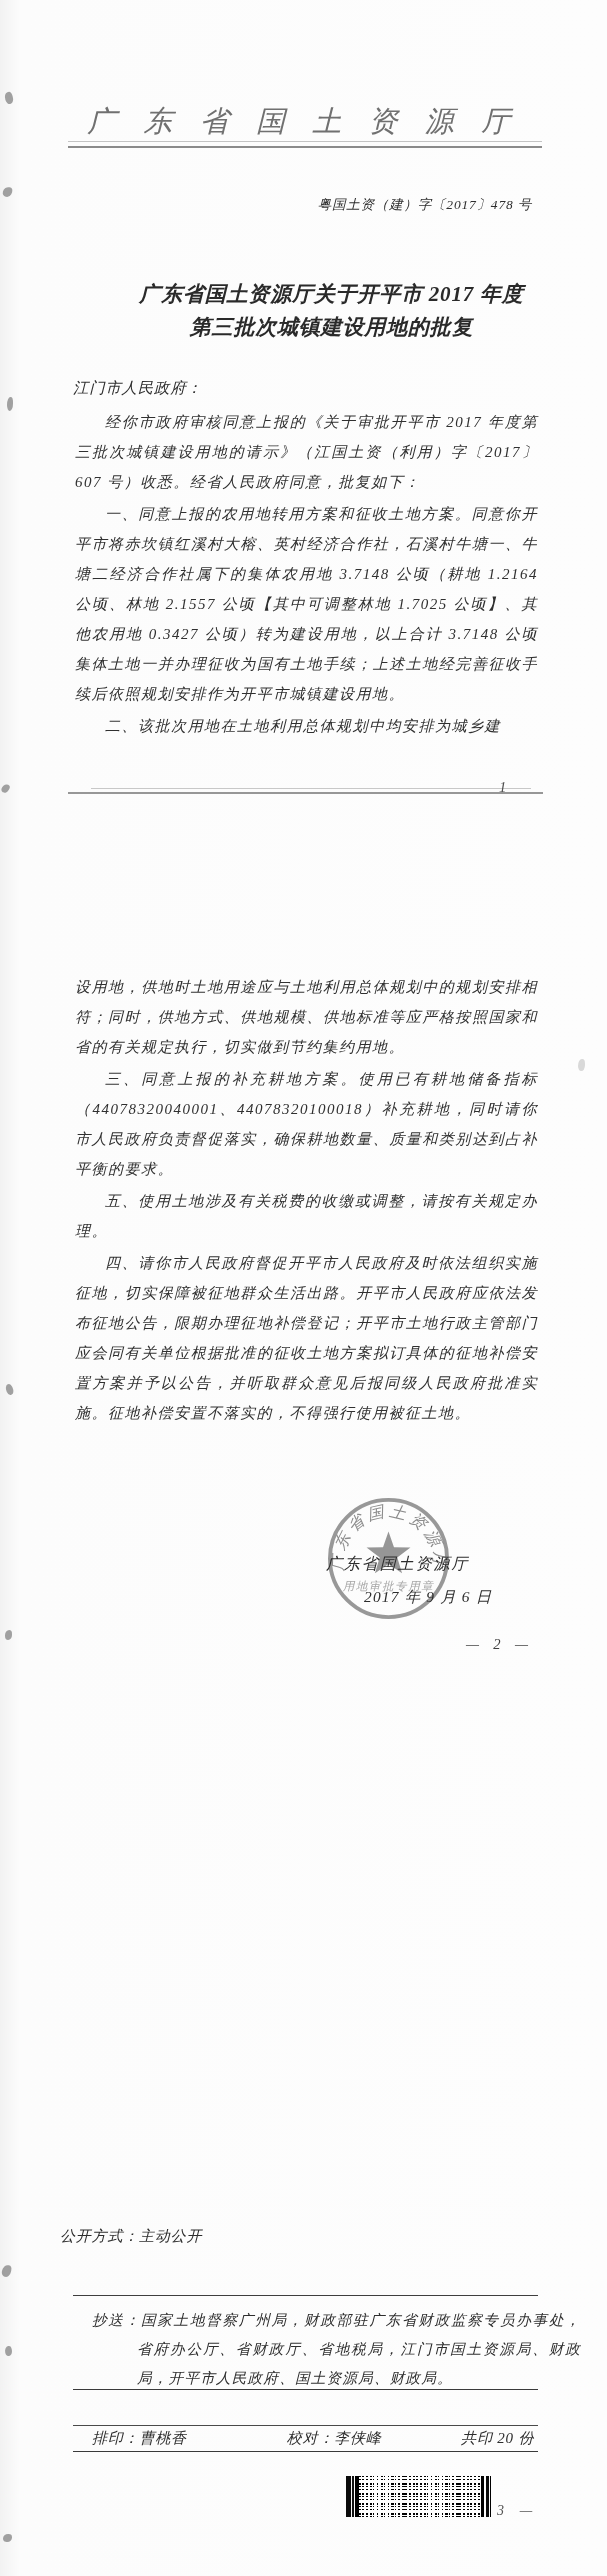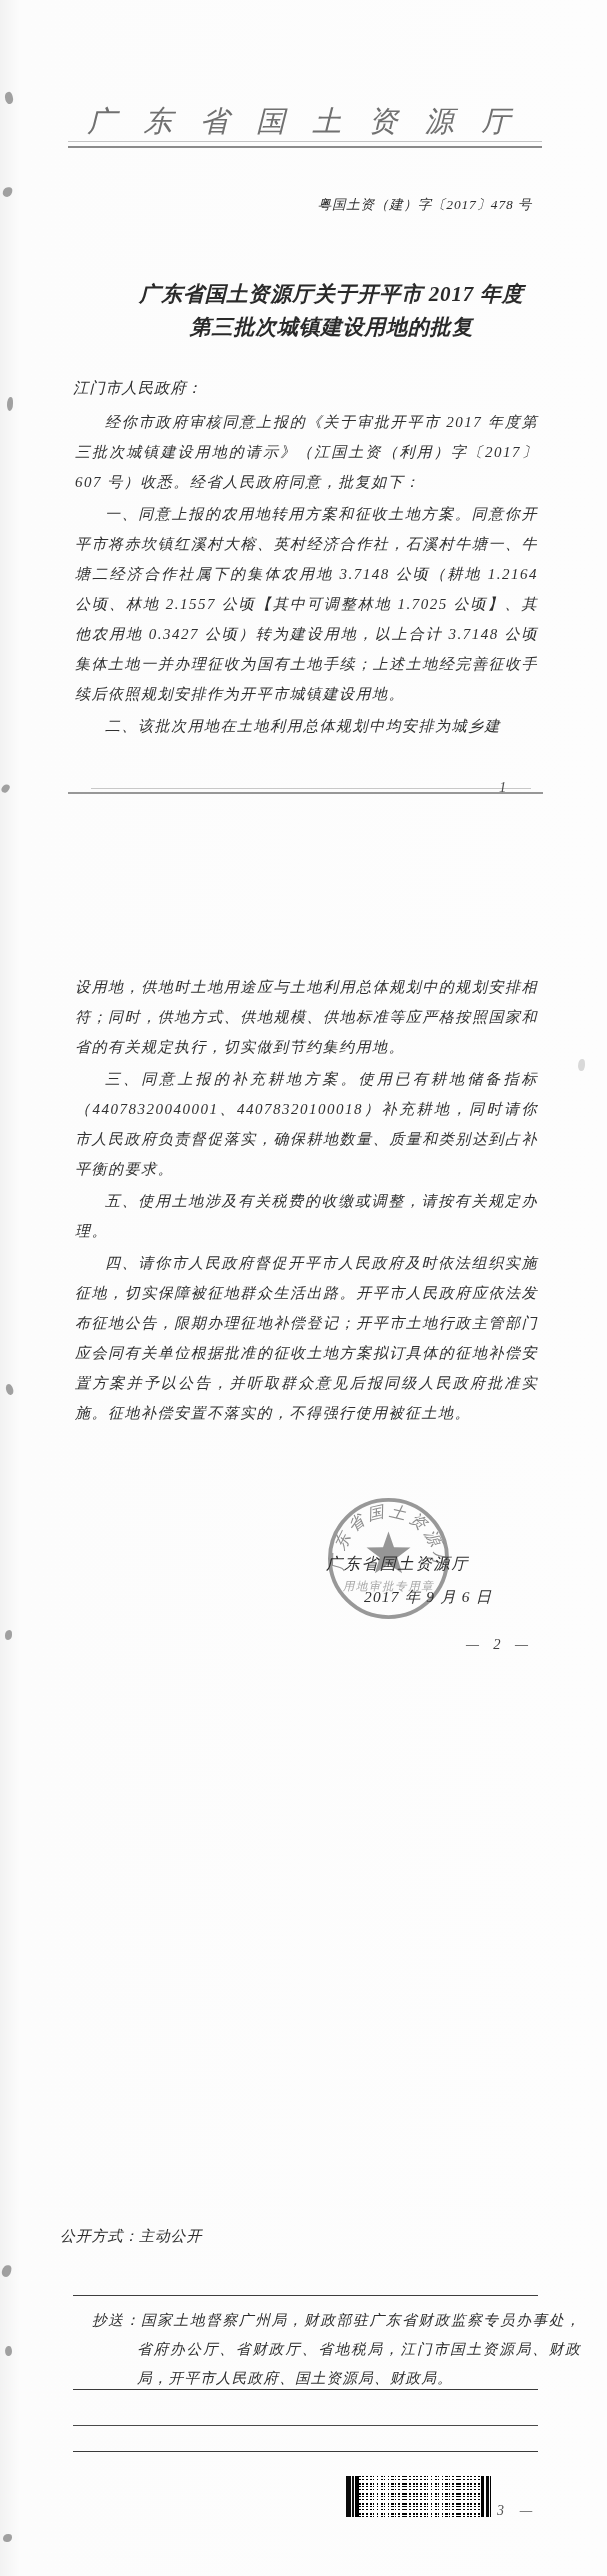--- a/index.html
+++ b/index.html
@@ -127,20 +127,25 @@
 
   <div class="abs publicity">公开方式：主动公开</div>
 
   <div class="abs cc-rule"></div>
   <div class="abs cc">
     <span>抄送：</span><span>国家土地督察广州局，财政部驻广东省财政监察专员办事处，省府办公厅、省财政厅、省地税局，江门市国土资源局、财政局，开平市人民政府、国土资源局、财政局。</span>
   </div>
 
   <div class="abs rule-a"></div>
   <div class="abs rule-b"></div>
+  <div class="abs print-row">
+    <span>排印：曹桃香</span>
+    <span class="mid">校对：李侠峰</span>
+    <span class="right">共印 20 份</span>
+  </div>
   <div class="abs rule-c"></div>
 
   <div class="abs barcode">
     <div class="bc-guard-l"></div>
     <div class="bc-mid"></div>
     <div class="bc-guard-r"></div>
   </div>
   <div class="abs p3num">3 —</div>
 
   <div class="art a1"></div>

